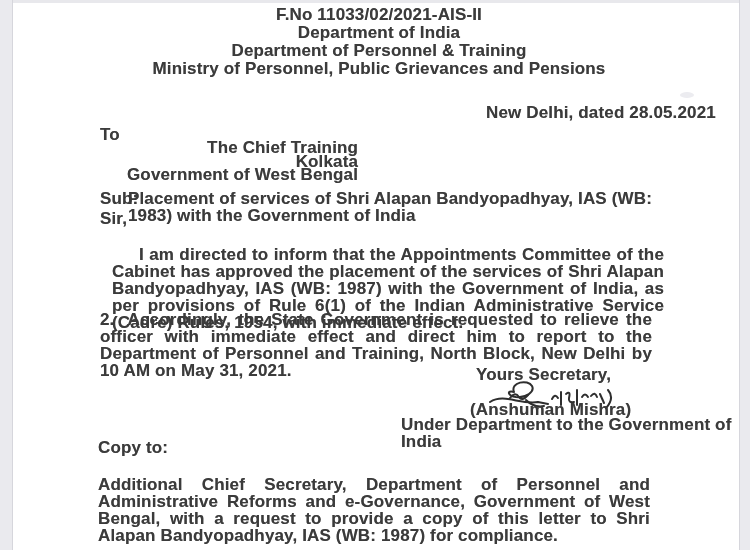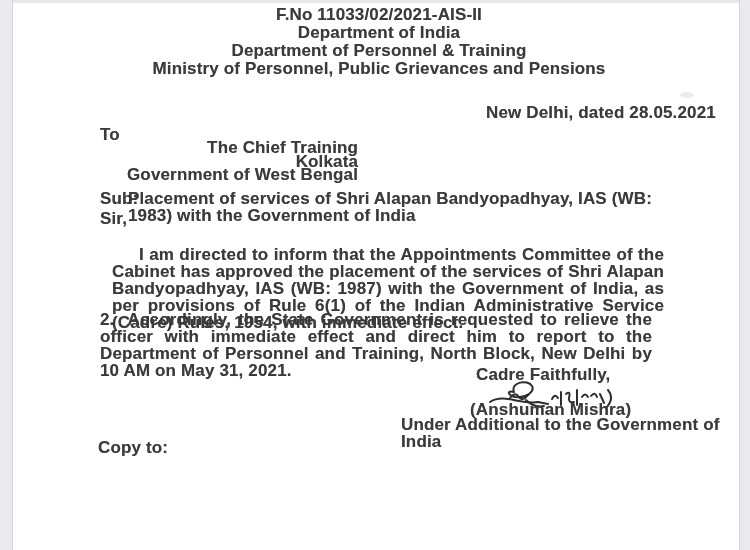--- a/index.html
+++ b/index.html
@@ -81,35 +81,36 @@
 
   <div class="txt" style="left:92px; top:210px;">Sir,</div>
 
   <div class="txt justified indent-first" style="left:104px; top:246px; width:552px;">I am directed to inform that the Appointments Committee of the Cabinet has approved the placement of the services of Shri Alapan Bandyopadhyay, IAS (WB: 1987) with the Government of India, as per provisions of Rule 6(1) of the Indian Administrative Service (Cadre) Rules, 1954, with immediate effect.</div>
 
   <div class="txt justified" style="left:92px; top:311px; width:552px;">
     <span>2.</span>
     <span style="margin-left:6px;">Accordingly, the State Government is requested to relieve the officer with immediate effect and direct him to report to the Department of Personnel and Training, North Block, New Delhi by 10 AM on May 31, 2021.</span>
   </div>
 
-  <div class="txt" style="left:468px; top:366px;">Cadre Faithfully,</div>
+  <div class="txt" style="left:468px; top:366px;">Yours Secretary,</div>
 
   <svg class="sig-svg" style="left:486px; top:378px;" width="130" height="36" viewBox="0 0 130 36">
     <path d="M 28,14 C 24,4 42,1 46,8 C 49,14 40,20 30,19 C 22,18 20,12 28,14"></path>
     <path d="M 24,20 q 5,-7 9,-1 q 3,5 9,-2"></path>
     <path d="M 4,24 C 18,15 34,27 52,24 L 62,26"></path>
     <path d="M 40,22 q 8,8 18,6"></path>
     <path d="M 66,21 q 3,-6 6,-1"></path>
     <path d="M 75,14 l 0,13"></path>
     <path d="M 80,16 q 5,-4 3,4 q -1,5 5,4"></path>
     <path d="M 91,12 l 0,15"></path>
     <path d="M 96,19 q 3,-5 6,0"></path>
     <path d="M 105,18 q 4,-5 6,1"></path>
     <path d="M 114,16 l 4,9"></path>
     <path d="M 122,12 q 7,8 -2,18"></path>
   </svg>
 
   <div class="txt" style="left:462px; top:401px;text-align:right;">(Anshuman Mishra)</div>
-  <div class="txt" style="left:393px; top:416px;">Under Additional to the Government of India</div>
+  <div class="txt" style="left:393px; top:416px;">Under Department to the Government of India</div>
 
   <div class="txt" style="left:90px; top:439px;">Copy to:</div>
+  <div class="txt justified" style="left:90px; top:476px; width:552px;">Additional Chief Secretary, Department of Personnel and Administrative Reforms and e-Governance, Government of West Bengal, with a request to provide a copy of this letter to Shri Alapan Bandyopadhyay, IAS (WB: 1987) for compliance.</div>
 
 </div>
 
 </body></html>

